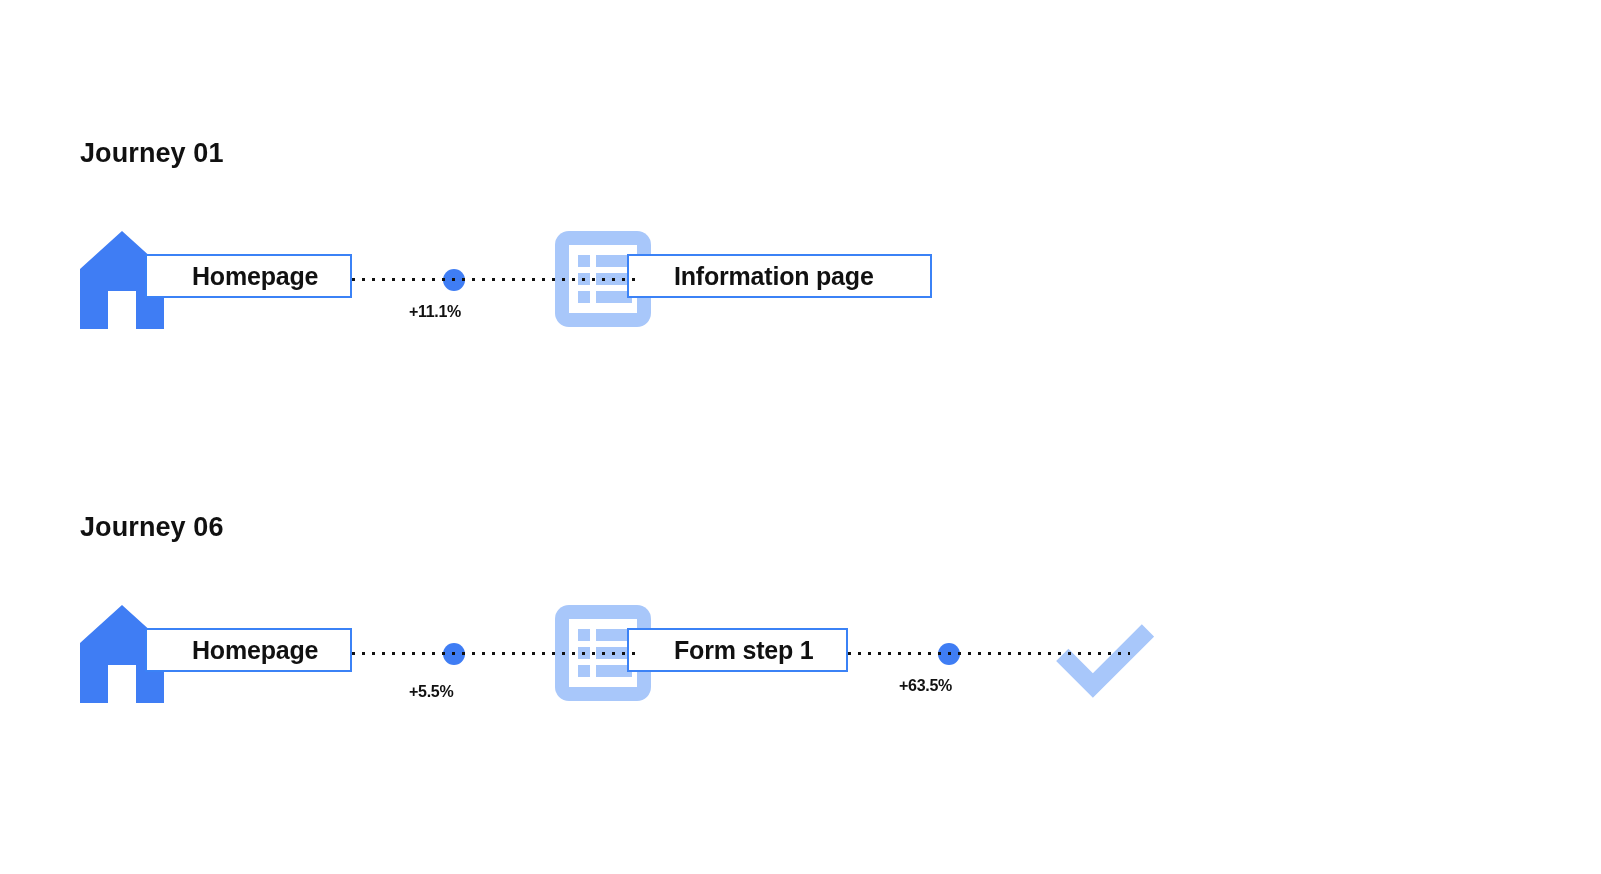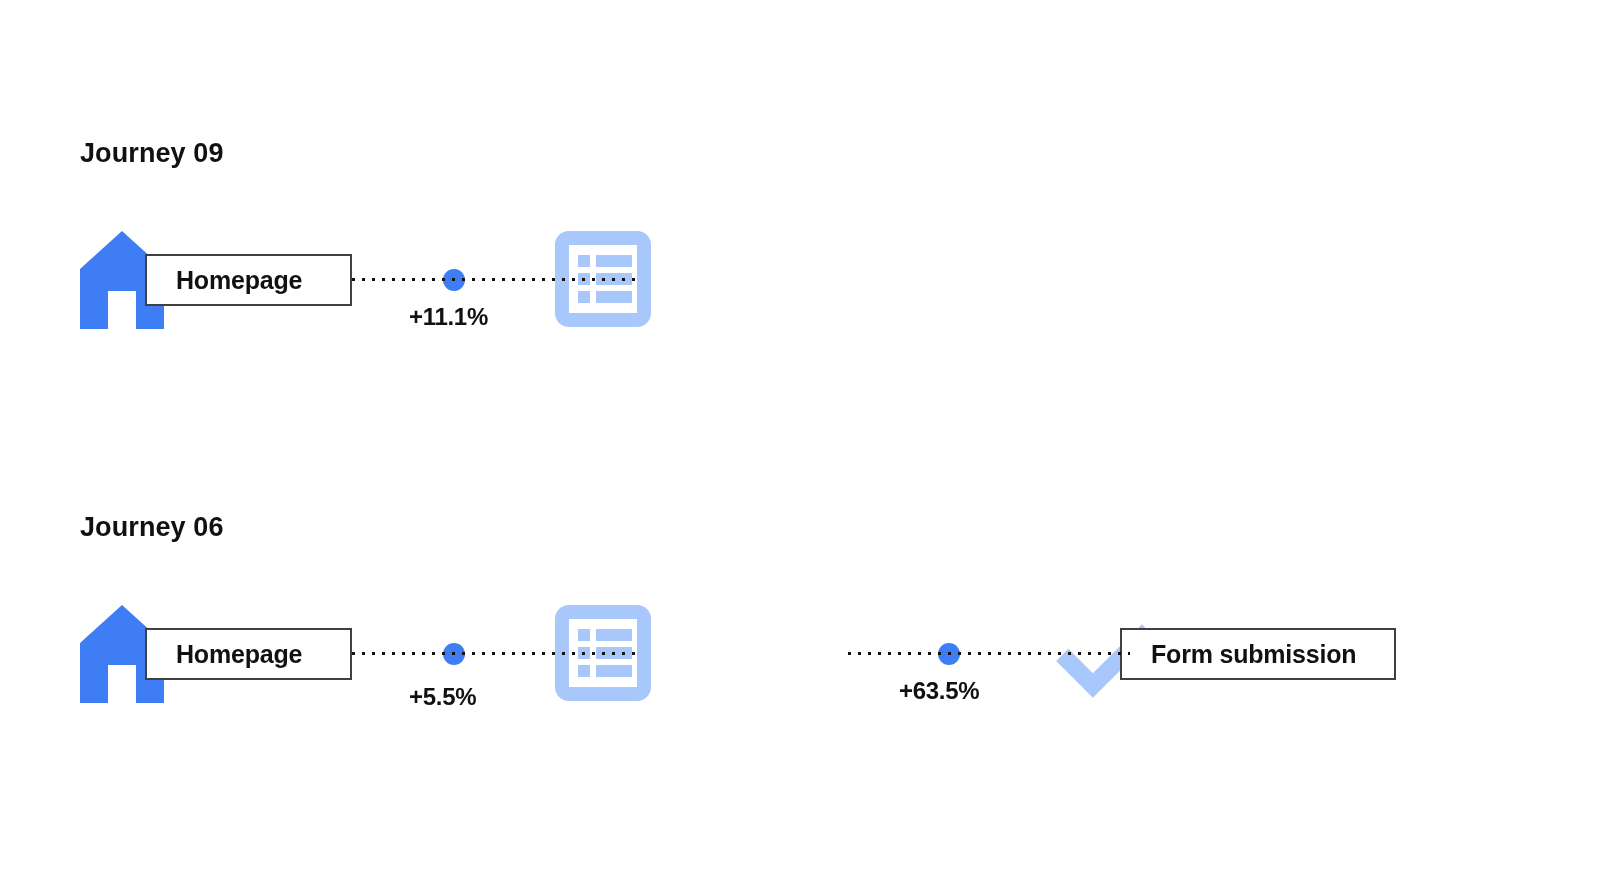--- a/index.html
+++ b/index.html
@@ -49,26 +49,27 @@
     left: 0;
     top: 225px;
     height: 130px;
     right: 0;
   }
 
   
   .node-box {
     position: absolute;
     box-sizing: border-box;
-    border: 2px solid #404040;
+    border: 2px solid #3b82f6;
     background: #ffffff;
-    height: 52px;
+    height: 44px;
     display: flex;
     align-items: center;
     z-index: 5;
+    padding-left: 16px;
   }
   .node-box .node-label {
     font-size: 25px;
     font-weight: bold;
     color: #111111;
     white-space: nowrap;
     padding-left: 29px;
     letter-spacing: -0.2px;
     line-height: 1;
   }
@@ -103,36 +104,36 @@
   .conn-dot {
     position: absolute;
     width: 22px;
     height: 22px;
     border-radius: 50%;
     background: #3f7df4;
     z-index: 6;
   }
   .conn-pct {
     position: absolute;
-    font-size: 24px;
+    font-size: 16px;
     font-weight: bold;
     color: #111111;
     white-space: nowrap;
     letter-spacing: -0.3px;
     z-index: 6;
   }
 </style>
 </head>
 <body>
 
 <div class="canvas">
 
   <section class="journey journey-01">
 
-    <div class="journey-title">Journey 09</div>
+    <div class="journey-title">Journey 01</div>
 
     <div class="flow">
 
       <div class="icon-wrap icon-house" style="left:80px; top:4px;">
         <svg viewBox="0 0 84 100" width="84" height="100" aria-hidden="true">
           <path d="M42 2 L84 40 L84 100 L56 100 L56 62 L28 62 L28 100 L0 100 L0 40 Z" fill="#3F7DF4"></path>
         </svg>
       </div>
 
       <div class="node-box" style="left:145px; top:29px; width:207px;">
@@ -149,20 +150,23 @@
           <rect x="14" y="18" width="68" height="68" fill="#FFFFFF"></rect>
           <rect x="23" y="28" width="12" height="12" fill="#A8C7FA"></rect>
           <rect x="41" y="28" width="36" height="12" fill="#A8C7FA"></rect>
           <rect x="23" y="46" width="12" height="12" fill="#A8C7FA"></rect>
           <rect x="41" y="46" width="36" height="12" fill="#A8C7FA"></rect>
           <rect x="23" y="64" width="12" height="12" fill="#A8C7FA"></rect>
           <rect x="41" y="64" width="36" height="12" fill="#A8C7FA"></rect>
         </svg>
       </div>
 
+      <div class="node-box" style="left:627px; top:29px; width:305px;">
+        <span class="node-label">Information page</span>
+      </div>
 
     </div>
   </section>
 
   <section class="journey journey-02">
 
     <div class="journey-title">Journey 06</div>
 
     <div class="flow">
 
@@ -186,31 +190,31 @@
           <rect x="14" y="18" width="68" height="68" fill="#FFFFFF"></rect>
           <rect x="23" y="28" width="12" height="12" fill="#A8C7FA"></rect>
           <rect x="41" y="28" width="36" height="12" fill="#A8C7FA"></rect>
           <rect x="23" y="46" width="12" height="12" fill="#A8C7FA"></rect>
           <rect x="41" y="46" width="36" height="12" fill="#A8C7FA"></rect>
           <rect x="23" y="64" width="12" height="12" fill="#A8C7FA"></rect>
           <rect x="41" y="64" width="36" height="12" fill="#A8C7FA"></rect>
         </svg>
       </div>
 
+      <div class="node-box" style="left:627px; top:29px; width:221px;">
+        <span class="node-label">Form step 1</span>
+      </div>
 
       <div class="connector over" style="left:848px; top:53px; width:282px;"></div>
       <div class="conn-dot" style="left:938px; top:44px;"></div>
       <div class="conn-pct" style="left:899px; top:78px;">+63.5%</div>
 
       <div class="icon-wrap icon-check" style="left:1048px; top:-1px;">
         <svg viewBox="0 0 106 112" width="106" height="112" aria-hidden="true">
           <path d="M8 54 L20 42 L44 66 L92 18 L104 30 L44 90 Z" fill="#A8C7FA" transform="translate(0,8) scale(1.02)"></path>
         </svg>
       </div>
 
-      <div class="node-box" style="left:1120px; top:29px; width:276px;">
-        <span class="node-label">Form submission</span>
-      </div>
 
     </div>
   </section>
 
 </div>
 
 </body></html>

